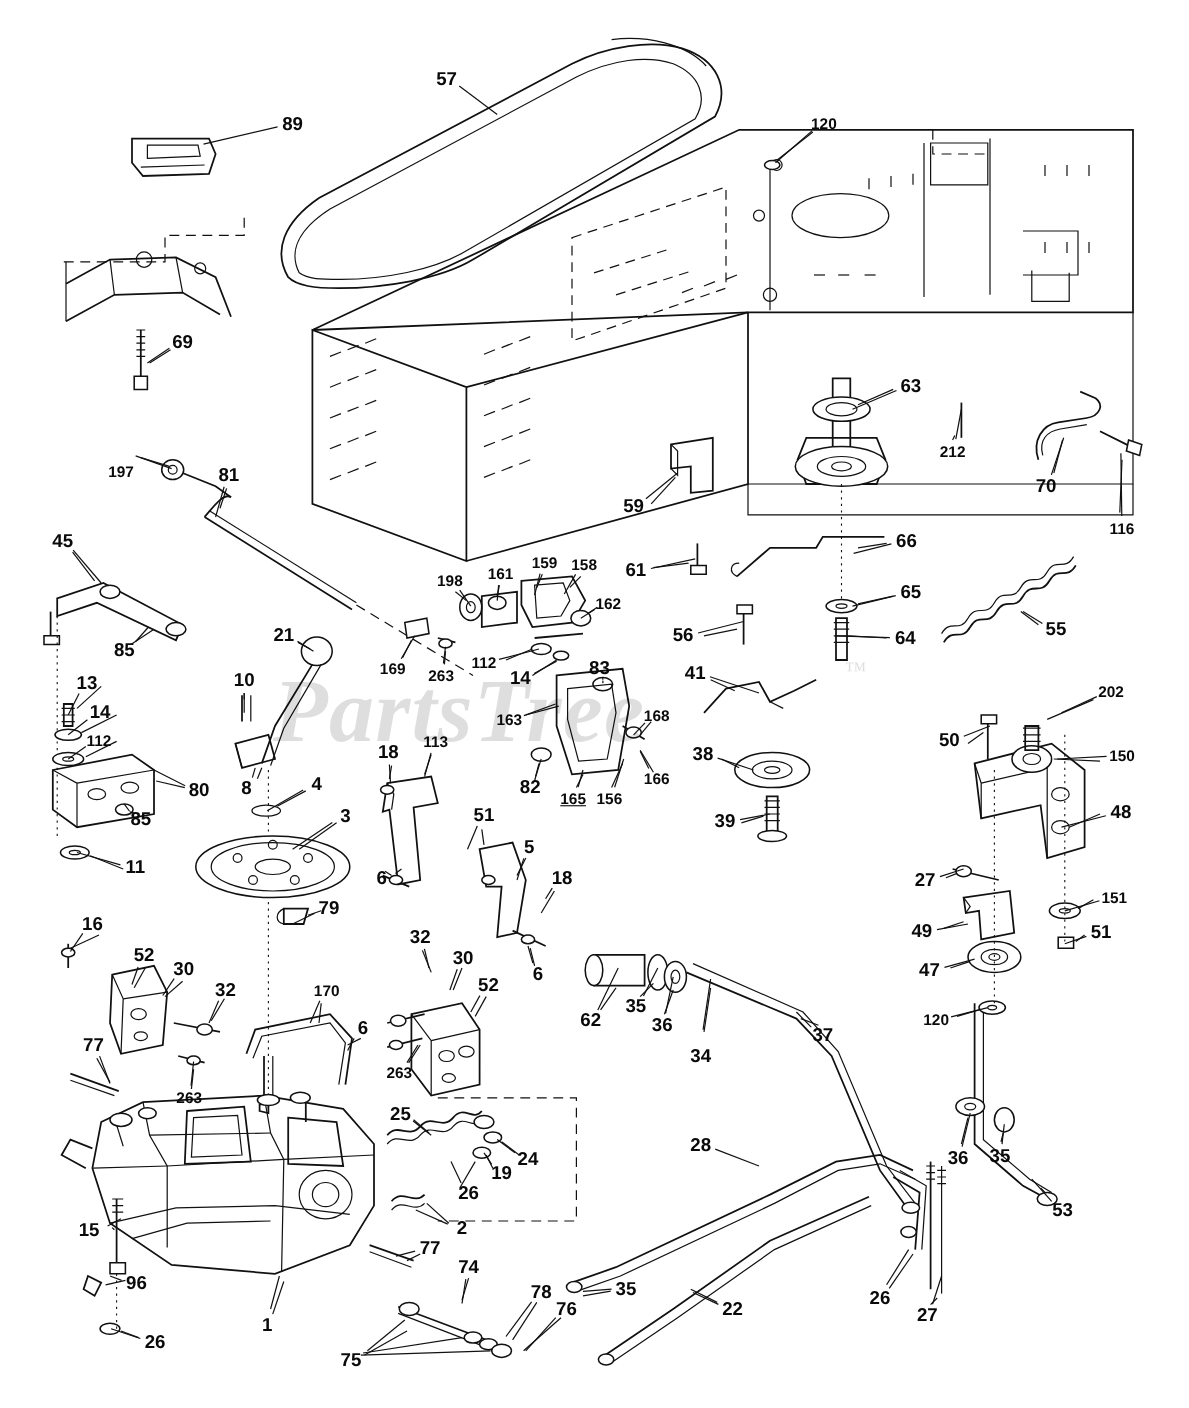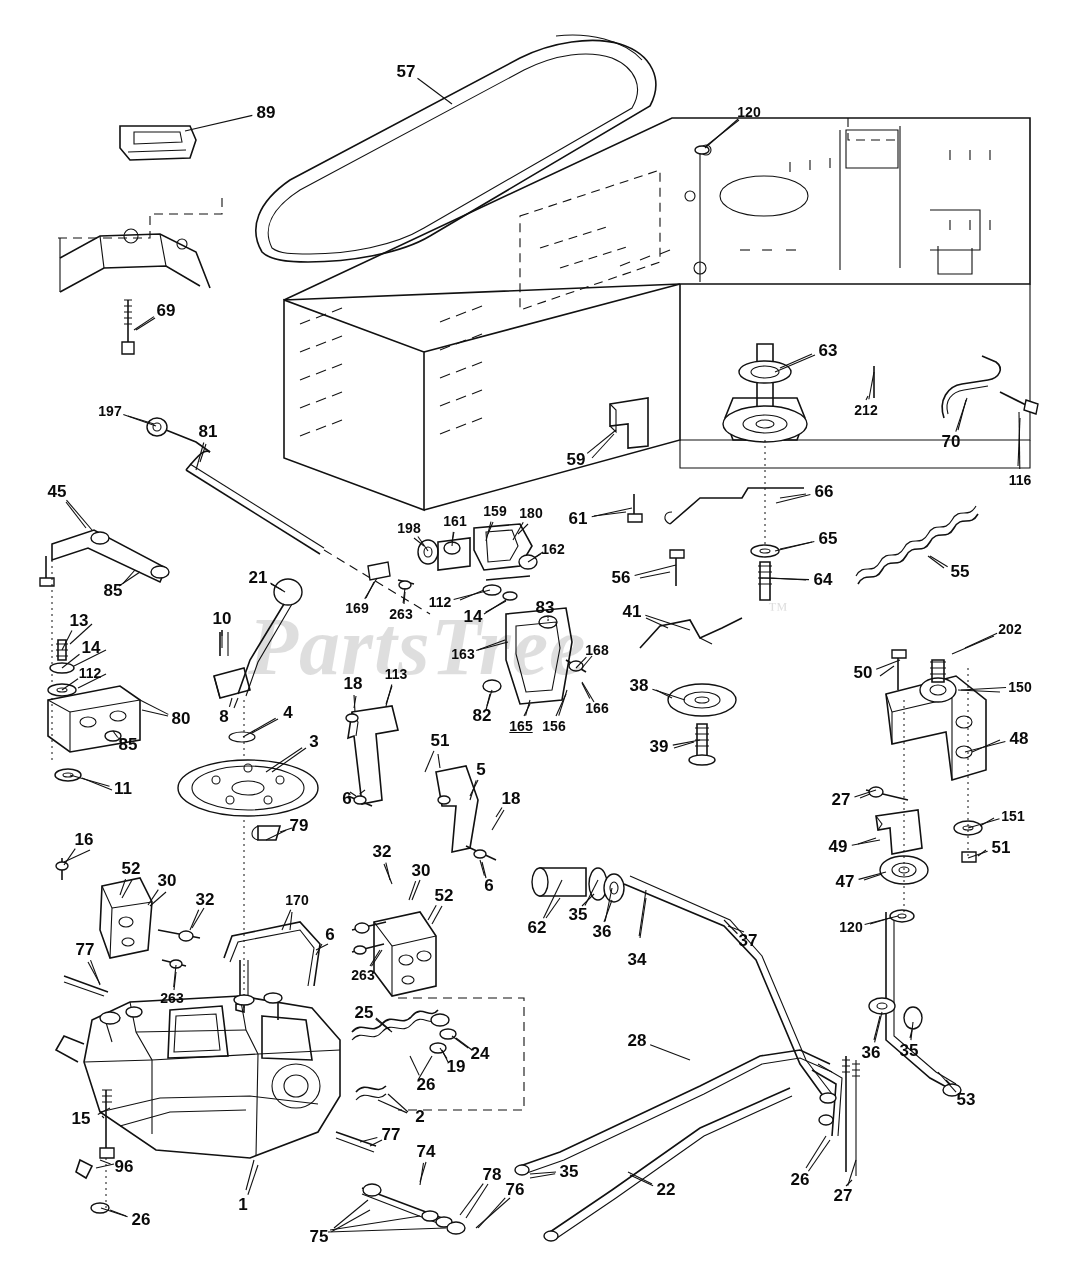--- a/index.html
+++ b/index.html
@@ -739,35 +739,35 @@
 
   <div id="callout-layer">
       <div class="callout" style="left: 406px; top: 72px;">57</div>
       <div class="callout" style="left: 266px; top: 113px;">89</div>
       <div class="callout small" style="left: 749px; top: 112px;">120</div>
       <div class="callout" style="left: 166px; top: 311px;">69</div>
       <div class="callout" style="left: 828px; top: 351px;">63</div>
       <div class="callout small" style="left: 866px; top: 410px;">212</div>
       <div class="callout" style="left: 951px; top: 442px;">70</div>
       <div class="callout small" style="left: 1020px; top: 480px;">116</div>
-      <div class="callout small" style="left: 110px; top: 411px;">197</div>
+      <div class="callout small" style="left: 110px; top: 429px;">197</div>
       <div class="callout" style="left: 208px; top: 432px;">81</div>
       <div class="callout" style="left: 576px; top: 460px;">59</div>
       <div class="callout" style="left: 578px; top: 519px;">61</div>
       <div class="callout" style="left: 824px; top: 492px;">66</div>
       <div class="callout" style="left: 828px; top: 539px;">65</div>
       <div class="callout" style="left: 823px; top: 580px;">64</div>
       <div class="callout" style="left: 960px; top: 572px;">55</div>
       <div class="callout" style="left: 621px; top: 578px;">56</div>
       <div class="callout" style="left: 57px; top: 492px;">45</div>
       <div class="callout" style="left: 113px; top: 591px;">85</div>
       <div class="callout small" style="left: 409px; top: 528px;">198</div>
       <div class="callout small" style="left: 455px; top: 521px;">161</div>
       <div class="callout small" style="left: 495px; top: 511px;">159</div>
-      <div class="callout small" style="left: 531px; top: 513px;">180</div>
+      <div class="callout small" style="left: 531px; top: 513px;">158</div>
       <div class="callout small" style="left: 553px; top: 549px;">162</div>
       <div class="callout small" style="left: 357px; top: 608px;">169</div>
       <div class="callout small" style="left: 401px; top: 614px;">263</div>
       <div class="callout small" style="left: 440px; top: 602px;">112</div>
       <div class="callout" style="left: 473px; top: 617px;">14</div>
       <div class="callout" style="left: 545px; top: 608px;">83</div>
       <div class="callout" style="left: 258px; top: 578px;">21</div>
       <div class="callout" style="left: 222px; top: 619px;">10</div>
       <div class="callout" style="left: 632px; top: 612px;">41</div>
       <div class="callout small" style="left: 463px; top: 654px;">163</div>

